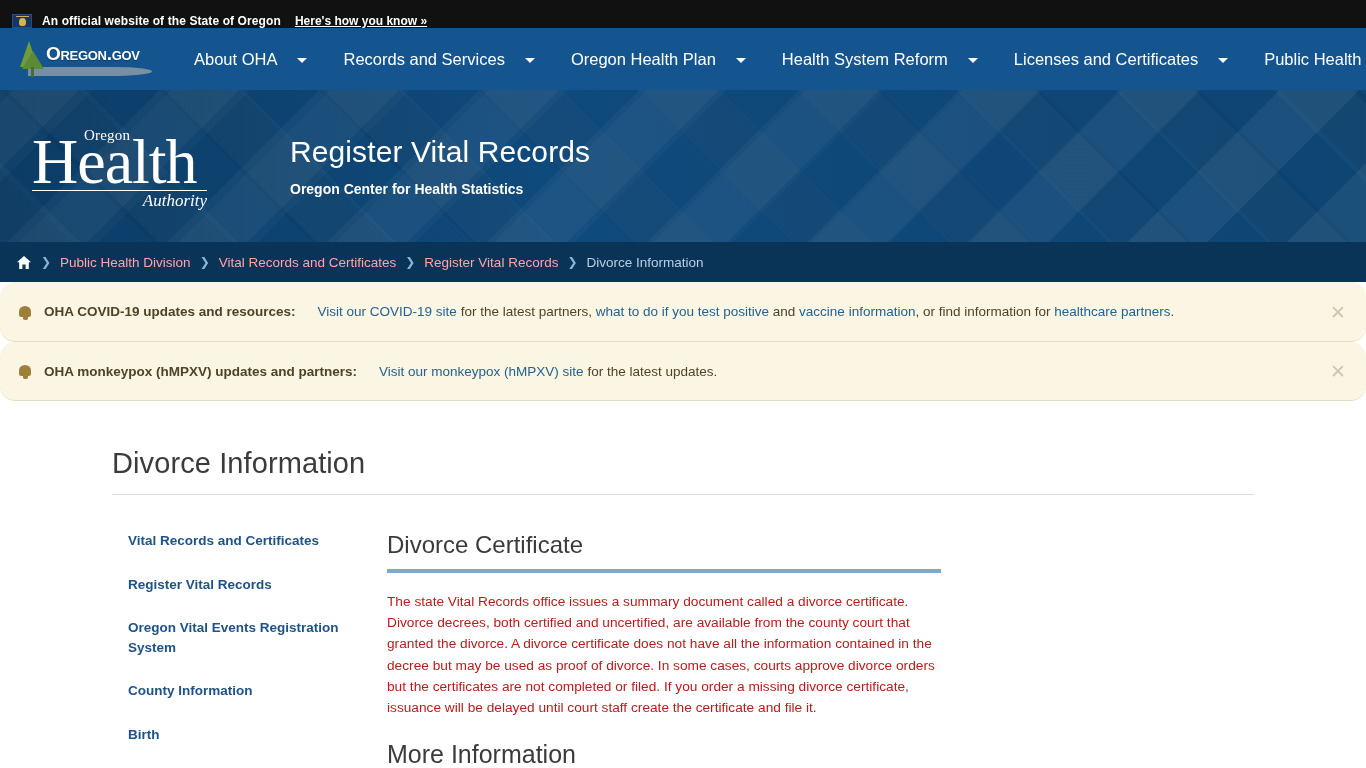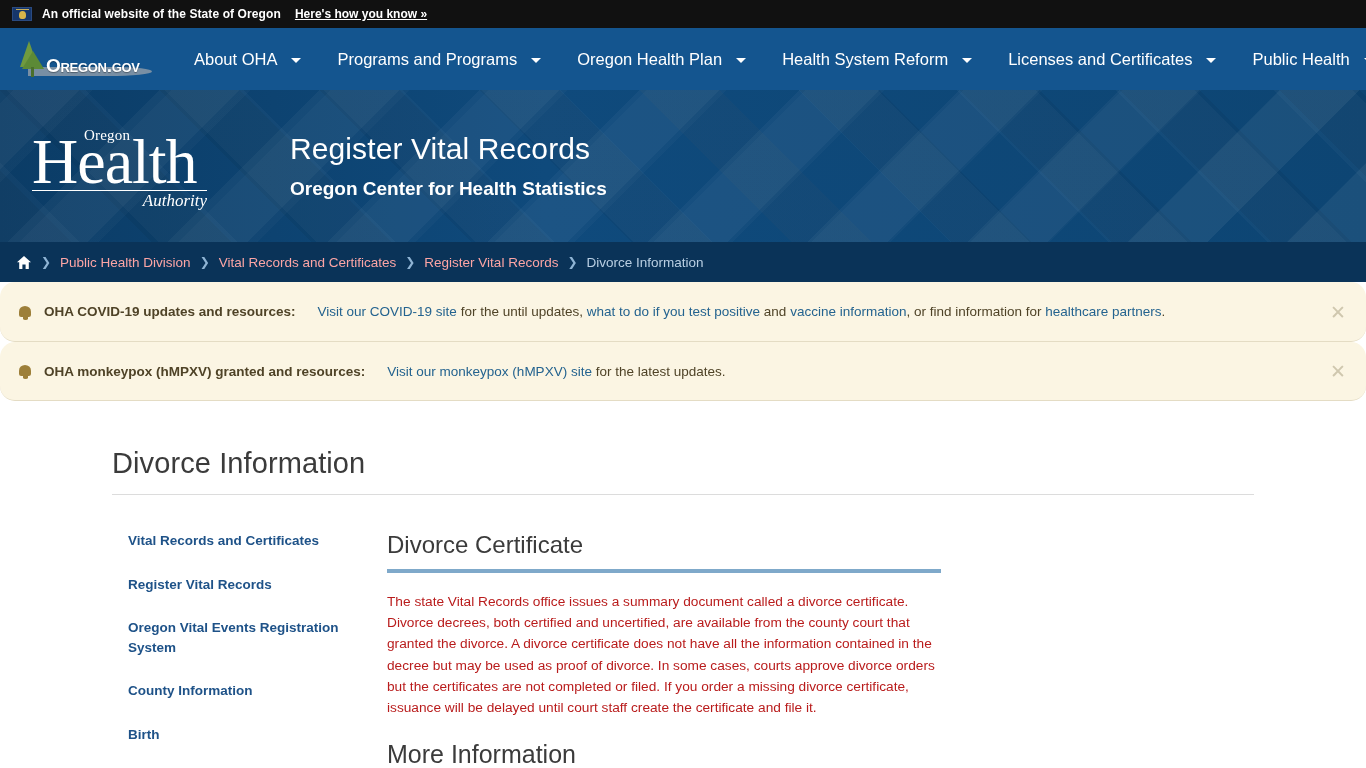--- a/index.html
+++ b/index.html
@@ -10,21 +10,21 @@
     overflow: hidden;
     background: #ffffff;
     font-family: "Liberation Sans", sans-serif;
   }
 
   
   .gov-bar {
     height: 28px;
     background: #111111;
     display: flex;
-    align-items: center;
+    align-items: flex-end;
     padding-left: 12px;
     color: #ffffff;
     font-size: 12px;
     font-weight: bold;
   }
   .flag-icon {
     width: 20px; height: 14px;
     background: #16366b;
     border: 1px solid #2a4a80;
     margin-right: 10px;
@@ -95,21 +95,21 @@
   .oregon-logo .swoosh {
     position: absolute;
     left: 16px; top: 28px;
     width: 124px; height: 9px;
     background: #8b9aa8;
     border-radius: 0 60% 70% 0 / 0 100% 100% 0;
     opacity: .85;
   }
   .oregon-logo .wordmark {
     position: absolute;
-    left: 34px; top: 16px;
+    left: 34px; top: 4px;
     color: #ffffff;
     font-size: 19px;
     font-weight: bold;
     letter-spacing: -0.3px;
     font-variant: small-caps;
     text-shadow: 0 1px 1px rgba(0,0,0,.35);
   }
 
   .nav-items {
     display: flex;
@@ -118,21 +118,21 @@
     flex: 1 1 auto;
   }
   .nav-item {
     color: #ffffff;
     font-size: 16.5px;
     padding: 6px 18px;
     cursor: pointer;
     white-space: nowrap;
     display: flex;
     align-items: center;
-    gap: 14px;
+    gap: 20px;
   }
   .caret {
     width: 0; height: 0;
     border-left: 5px solid transparent;
     border-right: 5px solid transparent;
     border-top: 5px solid #ffffff;
     display: inline-block;
     position: relative;
     top: 1px;
   }
@@ -203,21 +203,21 @@
     z-index: 2;
     color: #ffffff;
   }
   .hero-title {
     font-size: 30px;
     font-weight: normal;
     margin: 0 0 12px 0;
     letter-spacing: .1px;
   }
   .hero-sub {
-    font-size: 19px;
+    font-size: 14px;
     font-weight: bold;
     margin: 0;
   }
 
   
   .breadcrumb {
     height: 40px;
     background: #0a3358;
     display: flex;
     align-items: center;
@@ -373,21 +373,21 @@
     <span class="trunk"></span>
     <span class="wordmark">Oregon.gov</span>
   </div>
 
   <div class="nav-items">
     <div class="nav-item">
       <span>About OHA</span>
       <span class="caret"></span>
     </div>
     <div class="nav-item">
-      <span>Programs and Programs</span>
+      <span>Records and Services</span>
       <span class="caret"></span>
     </div>
     <div class="nav-item">
       <span>Oregon Health Plan</span>
       <span class="caret"></span>
     </div>
     <div class="nav-item">
       <span>Health System Reform</span>
       <span class="caret"></span>
     </div>
@@ -433,27 +433,27 @@
   <a class="bc-link">Vital Records and Certificates</a>
   <span class="bc-sep">❯</span>
   <a class="bc-link">Register Vital Records</a>
   <span class="bc-sep">❯</span>
   <span class="bc-current">Divorce Information</span>
 </div>
 
 <div class="alert">
   <span class="bell-icon"></span>
   <span class="alert-label">OHA COVID-19 updates and resources:</span>
-  <span class="alert-body"><a>Visit our COVID-19 site</a><span> for the until updates, </span><a>what to do if you test positive</a><span> and </span><a>vaccine information</a><span>, or find information for </span><a>healthcare partners</a><span>.</span></span>
+  <span class="alert-body"><a>Visit our COVID-19 site</a><span> for the latest partners, </span><a>what to do if you test positive</a><span> and </span><a>vaccine information</a><span>, or find information for </span><a>healthcare partners</a><span>.</span></span>
   <span class="alert-close">✕</span>
 </div>
 
 <div class="alert second">
   <span class="bell-icon"></span>
-  <span class="alert-label">OHA monkeypox (hMPXV) granted and resources:</span>
+  <span class="alert-label">OHA monkeypox (hMPXV) updates and partners:</span>
   <span class="alert-body"><a>Visit our monkeypox (hMPXV) site</a><span> for the latest updates.</span></span>
   <span class="alert-close">✕</span>
 </div>
 
 <div class="page">
   <h1 class="page-title">Divorce Information</h1>
   <div class="title-rule"></div>
 
   <div class="content-row">
     <nav class="side-nav">

